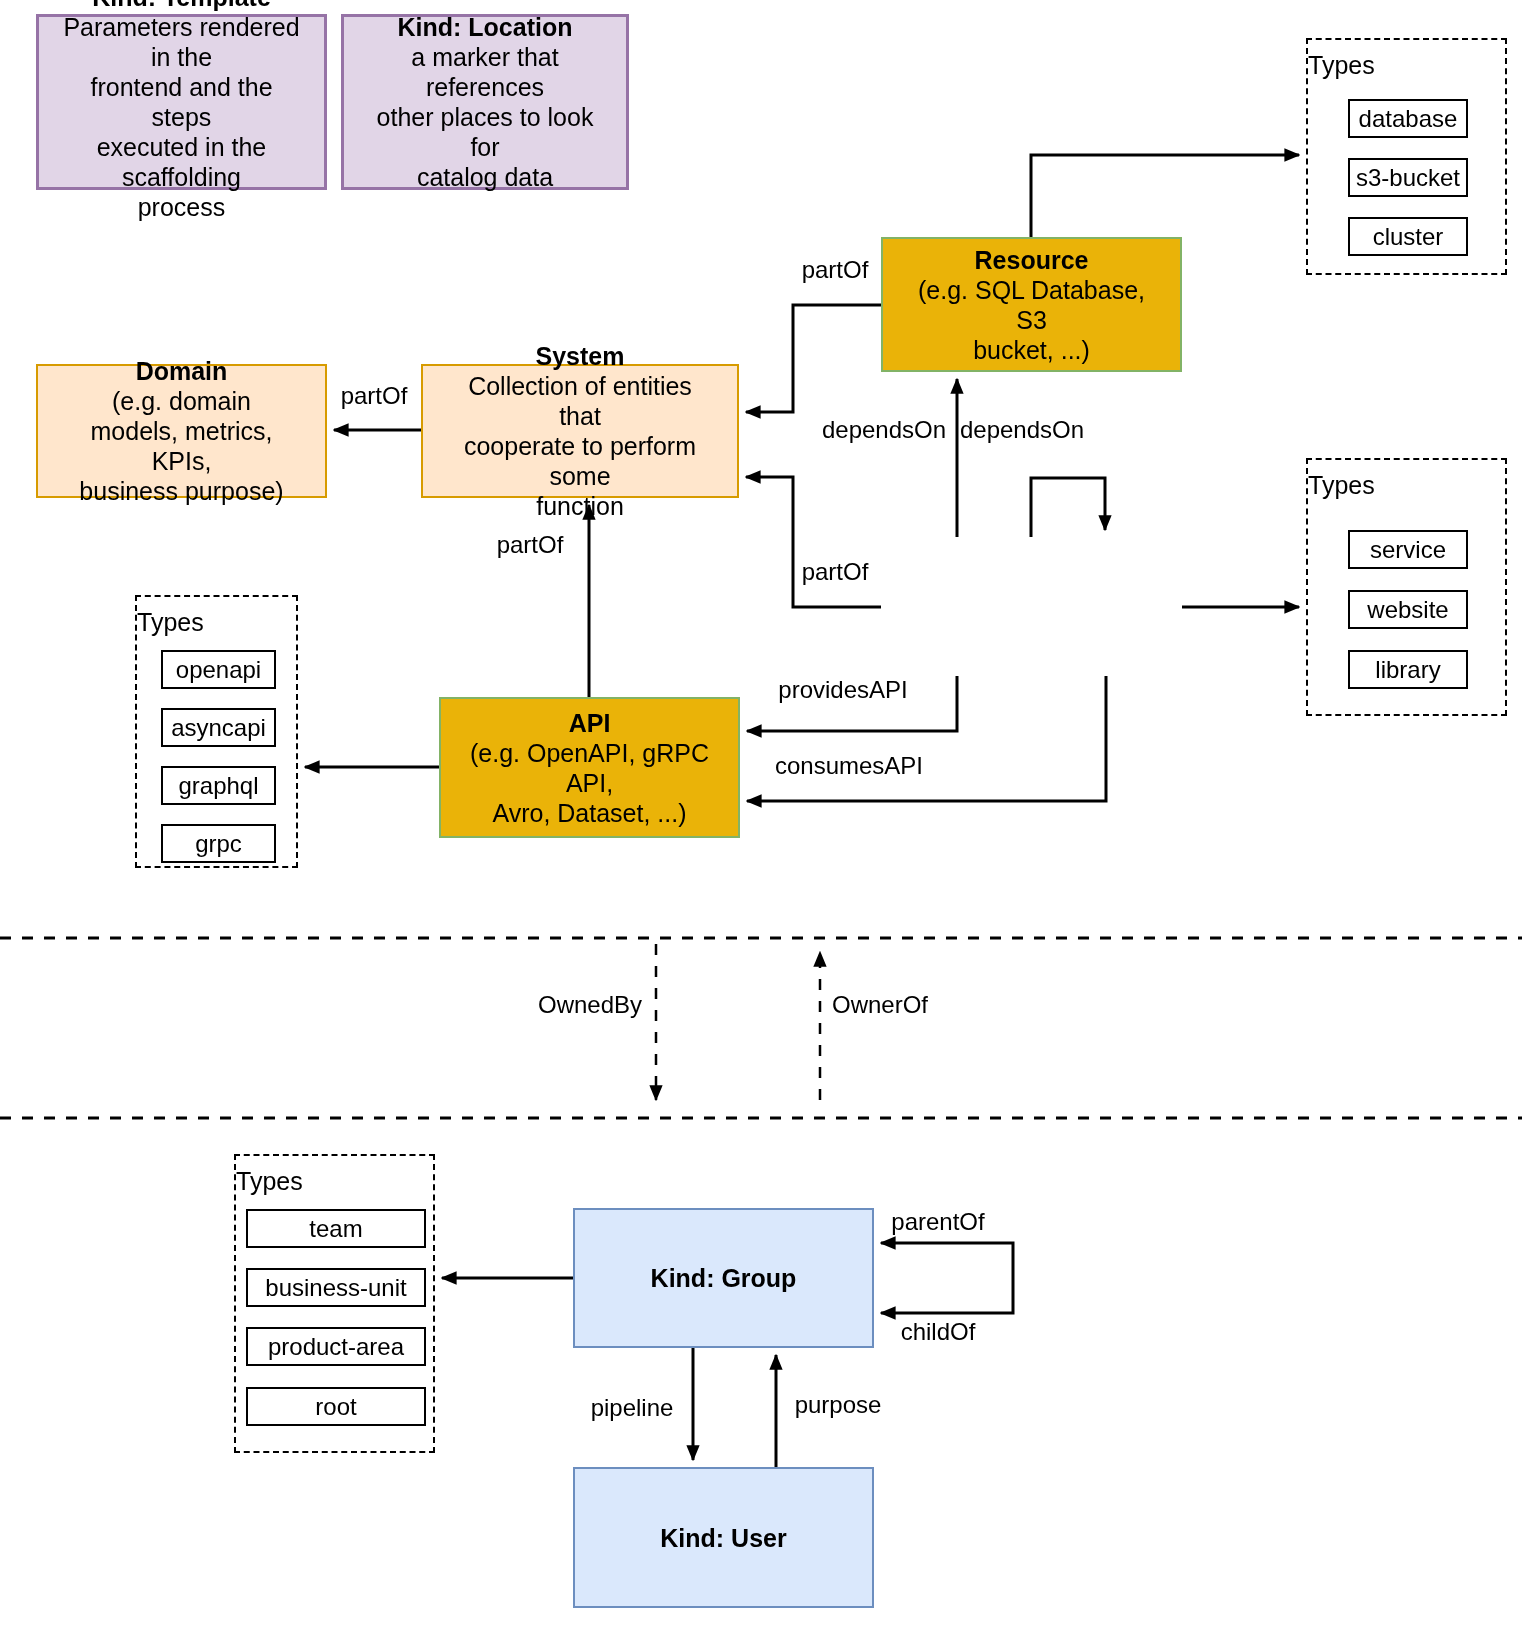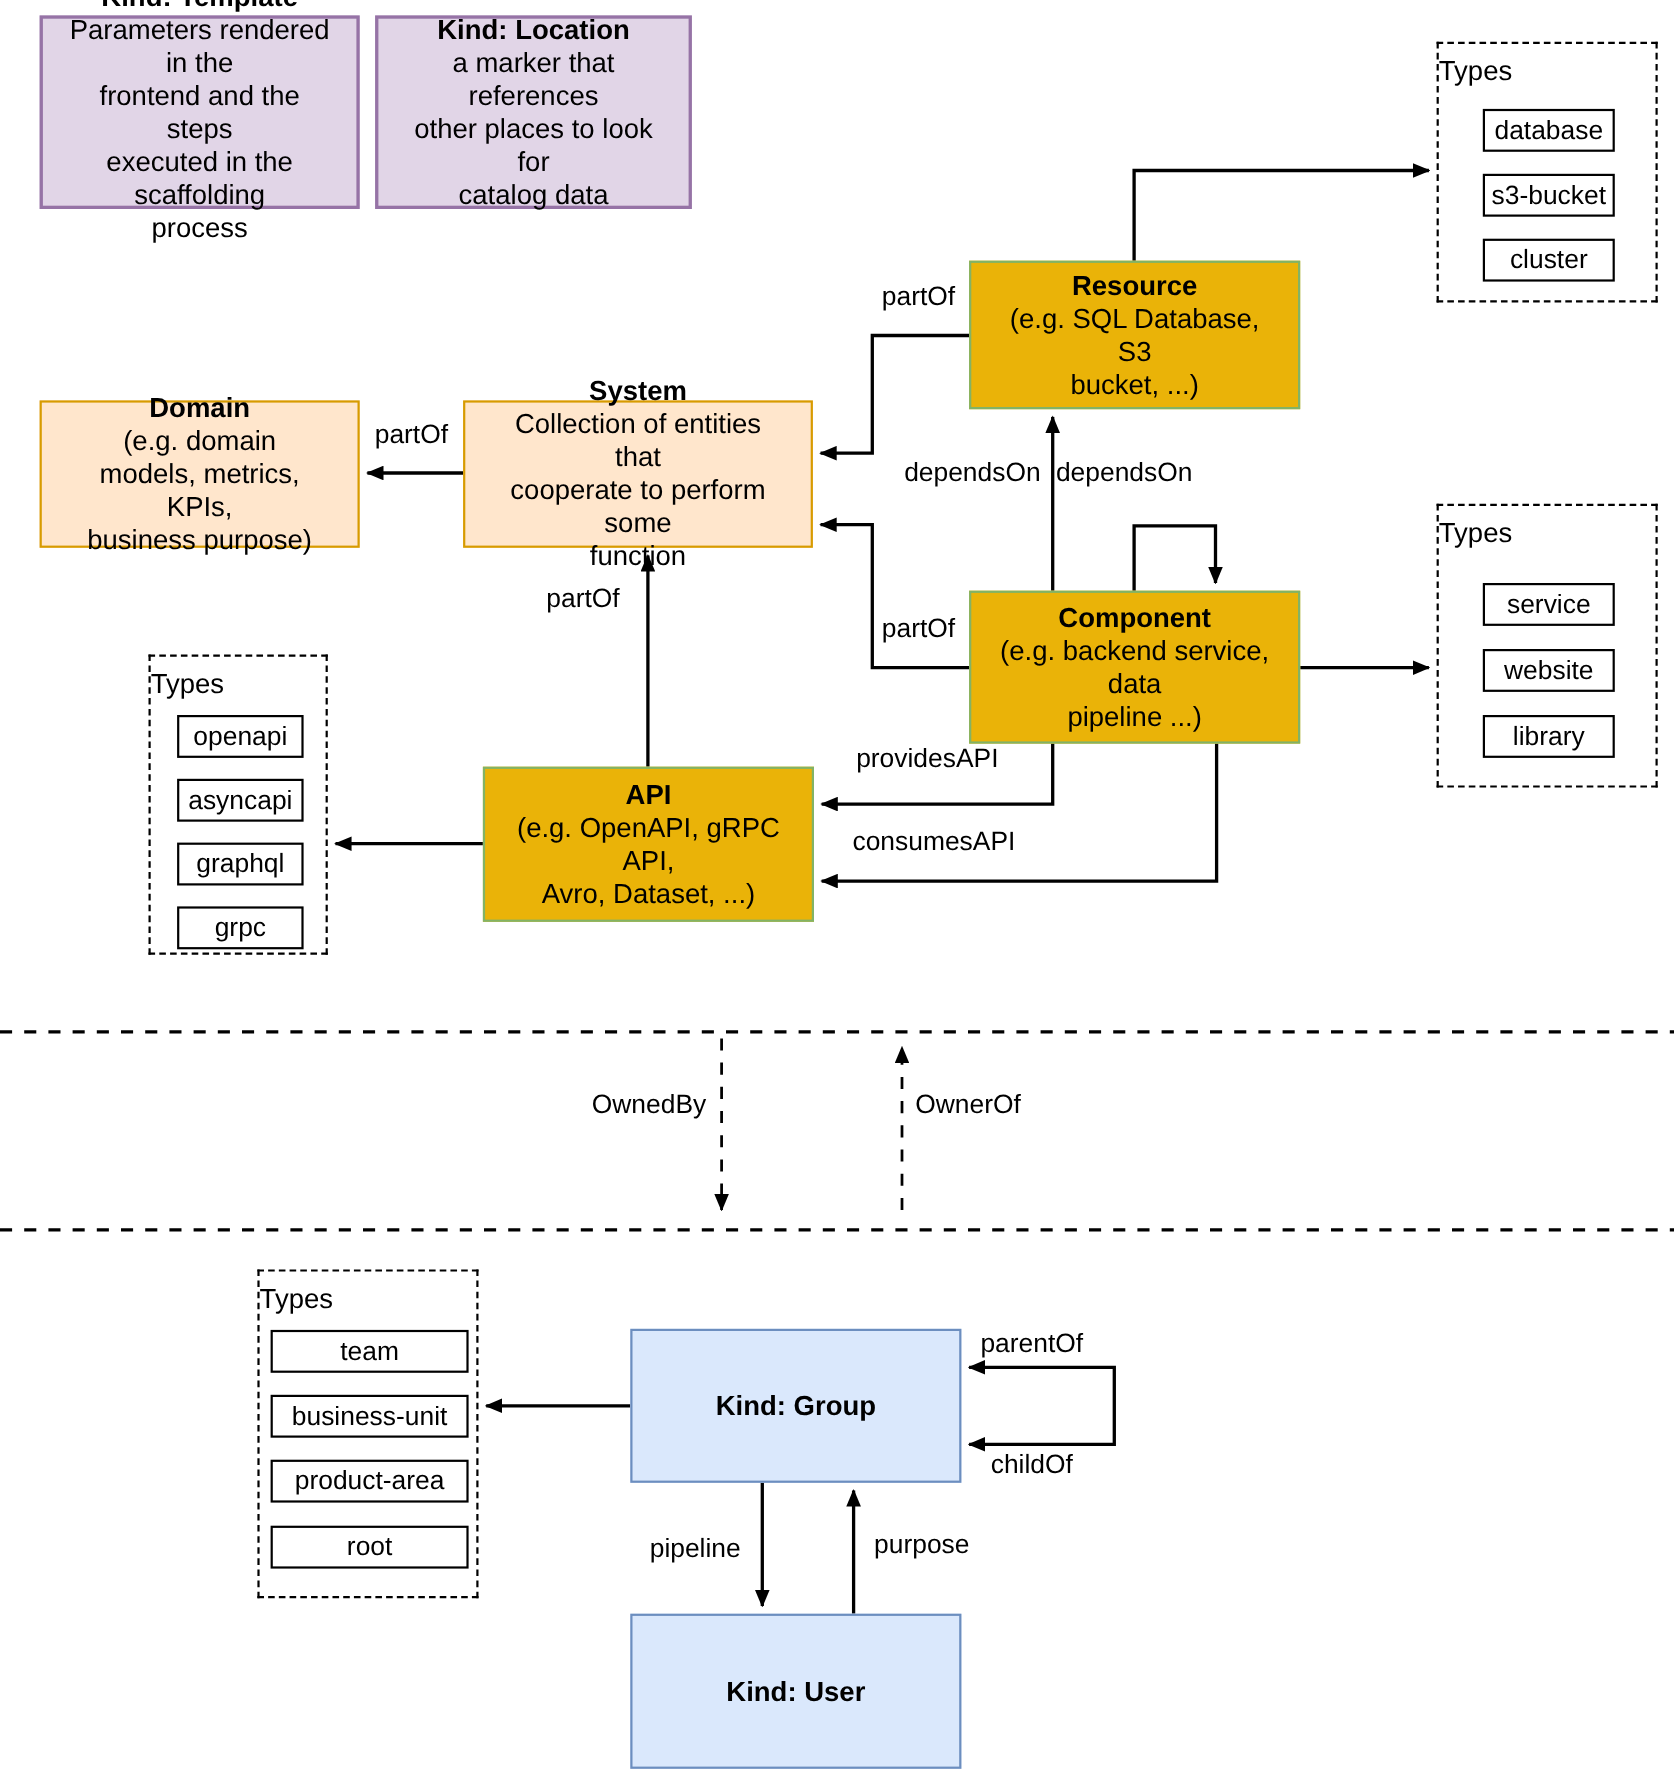--- a/index.html
+++ b/index.html
@@ -97,25 +97,20 @@
     <div class="ntitle">Domain</div>
     <div class="nbody">(e.g.  domain
 models, metrics, KPIs,
 business purpose)</div>
   </div>
   <div class="node green" style="left:881px;top:237px;width:301px;height:135px">
     <div class="ntitle">Resource</div>
     <div class="nbody">(e.g. SQL Database, S3
 bucket, ...)</div>
   </div>
-  <div class="node green" style="left:881px;top:537px;width:301px;height:139px">
-    <div class="ntitle">Component</div>
-    <div class="nbody">(e.g. backend service, data
-pipeline ...)</div>
-  </div>
   <div class="node green" style="left:439px;top:697px;width:301px;height:141px">
     <div class="ntitle">API</div>
     <div class="nbody">(e.g. OpenAPI, gRPC API,
 Avro, Dataset, ...)</div>
   </div>
   <div class="node blue" style="left:573px;top:1208px;width:301px;height:140px">
     <div class="ntitle">Kind: Group</div>
   </div>
   <div class="node blue" style="left:573px;top:1467px;width:301px;height:141px">
     <div class="ntitle">Kind: User</div>

